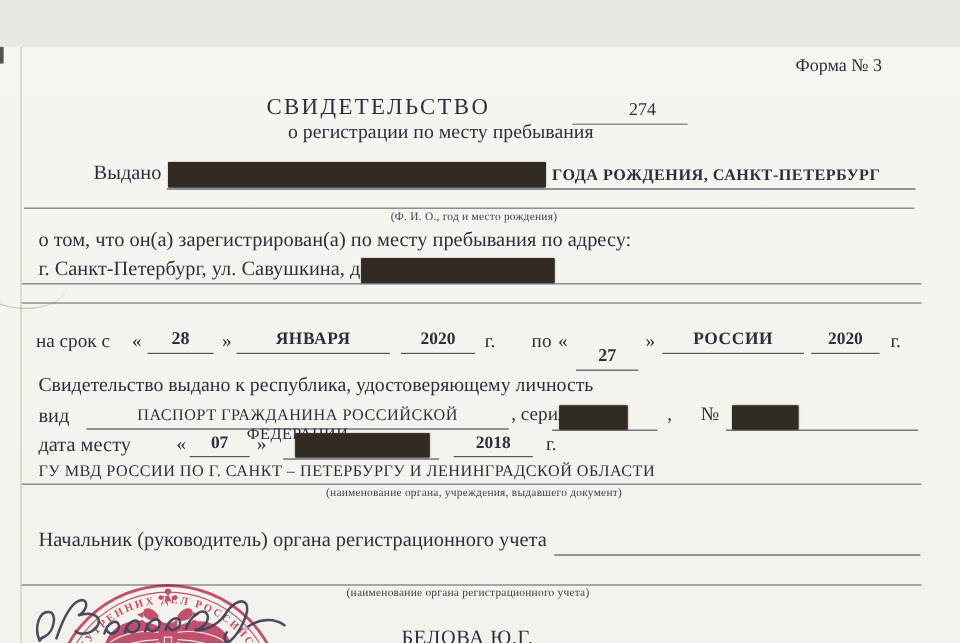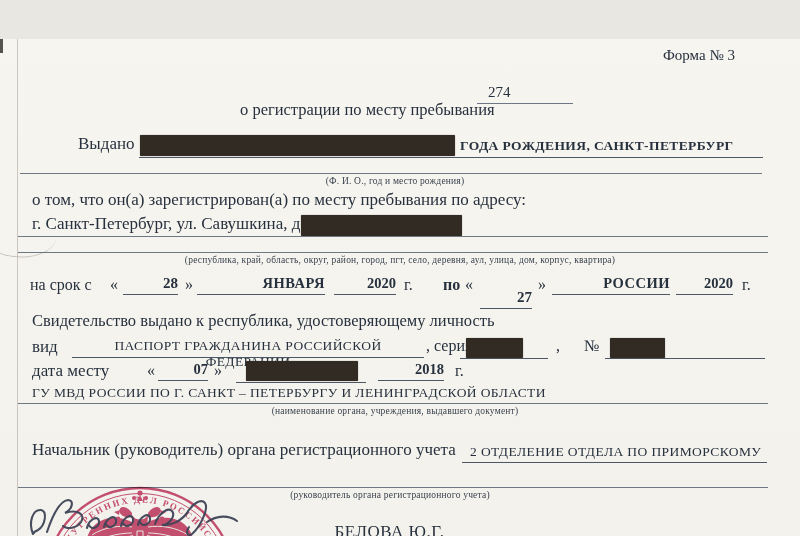--- a/index.html
+++ b/index.html
@@ -8,67 +8,67 @@
     background:linear-gradient(180deg,#f7f5f0 0%,#f5f3ee 55%,#f3f1eb 100%);
     font-family:"Liberation Serif","DejaVu Serif",serif;
     color:#27313e;
     margin-top:39px;
   }
   .abs{position:absolute;}
   .line{position:absolute;border-top:1px solid #6e7884;height:0;}
   .ul{border-bottom:1px solid #4c5765;}
   .cap{font-size:9.5px;color:#3a434f;text-align:center;letter-spacing:.2px;}
   .caps{letter-spacing:.4px;}
-  .val{font-weight:bold;text-align:right;}
+  .val{font-weight:bold;text-align:center;}
   .redaction{position:absolute;background:#322b23;border-radius:1px;box-shadow:0 0 1px rgba(40,34,26,.8);}
   .center{text-align:center;}
   #paper-edge{position:absolute;left:17px;top:0;width:1px;height:536px;background:rgba(150,145,135,.45);}
   #corner-mark{position:absolute;left:0;top:0;width:3px;height:14px;background:#55534e;}
   #stamp-svg{position:absolute;left:40px;top:444px;mix-blend-mode:multiply;opacity:.92;filter:blur(.3px);}
   #sig-svg{position:absolute;left:25px;top:455px;}
   #left-curve{position:absolute;left:-14px;top:178px;width:70px;height:40px;border-bottom:1px solid rgba(160,155,145,.55);border-radius:0 0 60% 40%;transform:rotate(8deg);}
 </style>
 </head>
 <body>
 
 <div id="page">
 
   <div id="corner-mark"></div>
   <div id="paper-edge"></div>
   <div id="left-curve"></div>
 
   <div class="abs" style="left:663px;top:8px;font-size:15px;">Форма № 3</div>
-  <div class="abs" style="left:478px;top:45px;width:95px;font-size:15px;text-align:left;padding-left:10px;">274</div>
+  <div class="abs" style="left:222px;top:40px;font-size:19px;letter-spacing:2px;">СВИДЕТЕЛЬСТВО</div>
+  <div class="abs" style="left:478px;top:45px;width:95px;font-size:15px;text-align:center;padding-left:10px;">274</div>
   <div class="line" style="left:477px;top:64px;width:96px;"></div>
   <div class="abs" style="left:240px;top:61px;font-size:16.5px;">о регистрации по месту пребывания</div>
 
   <div class="abs" style="left:78px;top:95px;font-size:17px;">Выдано</div>
   <div class="redaction" style="left:140px;top:96px;width:315px;height:21px;"></div>
   <div class="abs" style="left:460px;top:99px;font-size:13.5px;font-weight:bold;letter-spacing:.4px;">ГОДА РОЖДЕНИЯ, САНКТ-ПЕТЕРБУРГ</div>
   <div class="line" style="left:139px;top:118px;width:624px;border-top-color:#4c5765;"></div>
 
   <div class="line" style="left:20px;top:134px;width:742px;"></div>
   <div class="abs" style="left:32px;top:151px;font-size:17px;">о том, что он(а) зарегистрирован(а) по месту пребывания по адресу:</div>
 
   <div class="abs cap" style="left:280px;top:137px;width:230px;">(Ф. И. О., год и место рождения)</div>
   <div class="abs" style="left:32px;top:175px;font-size:17px;">г. Санкт-Петербург, ул. Савушкина, дом</div>
   <div class="redaction" style="left:301px;top:176px;width:161px;height:21px;"></div>
   <div class="line" style="left:18px;top:197px;width:750px;"></div>
 
   <div class="line" style="left:18px;top:213px;width:750px;"></div>
-  <div class="abs cap" style="left:140px;top:216px;width:520px;">(республика, край, область, округ, район, город, пгт, село, деревня, аул, улица, дом, корпус, квартира)</div>
 
   <div class="abs" style="left:30px;top:237px;font-size:16px;">на срок с</div>
   <div class="abs" style="left:110px;top:237px;font-size:16px;">«</div>
   <div class="abs ul val" style="left:123px;top:236px;width:55px;font-size:15px;height:19px;">28</div>
   <div class="abs" style="left:185px;top:237px;font-size:16px;">»</div>
   <div class="abs ul val" style="left:197px;top:236px;width:128px;font-size:14.5px;height:19px;letter-spacing:.5px;">ЯНВАРЯ</div>
   <div class="abs ul val" style="left:334px;top:236px;width:62px;font-size:14.5px;height:19px;">2020</div>
   <div class="abs" style="left:404px;top:237px;font-size:16px;">г.</div>
-  <div class="abs" style="left:443px;top:237px;font-size:16px;font-weight:bold;">по</div>
+  <div class="abs" style="left:443px;top:237px;font-size:16px;">по</div>
   <div class="abs" style="left:465px;top:237px;font-size:16px;">«</div>
   <div class="abs ul val" style="left:480px;top:250px;width:52px;font-size:15px;height:19px;">27</div>
   <div class="abs" style="left:538px;top:237px;font-size:16px;">»</div>
   <div class="abs ul val" style="left:552px;top:236px;width:118px;font-size:14.5px;height:19px;letter-spacing:.5px;">РОССИИ</div>
   <div class="abs ul val" style="left:676px;top:236px;width:57px;font-size:14.5px;height:19px;">2020</div>
   <div class="abs" style="left:742px;top:237px;font-size:16px;">г.</div>
 
   <div class="abs" style="left:32px;top:272px;font-size:16.5px;">Свидетельство выдано к республика, удостоверяющему личность</div>
   <div class="abs" style="left:32px;top:298px;font-size:17px;">вид</div>
   <div class="abs ul caps center" style="left:72px;top:299px;width:352px;font-size:13.5px;height:19px;">ПАСПОРТ ГРАЖДАНИНА РОССИЙСКОЙ ФЕДЕРАЦИИ</div>
@@ -87,24 +87,23 @@
   <div class="line" style="left:236px;top:343px;width:130px;border-top-color:#4c5765;"></div>
   <div class="redaction" style="left:246px;top:322px;width:112px;height:20px;"></div>
   <div class="abs ul val" style="left:378px;top:322px;width:66px;font-size:14.5px;height:19px;">2018</div>
   <div class="abs" style="left:455px;top:323px;font-size:16px;">г.</div>
 
   <div class="abs caps" style="left:32px;top:346px;font-size:13.5px;">ГУ  МВД  РОССИИ  ПО  Г. САНКТ – ПЕТЕРБУРГУ  И  ЛЕНИНГРАДСКОЙ ОБЛАСТИ</div>
   <div class="line" style="left:18px;top:364px;width:750px;"></div>
   <div class="abs cap" style="left:230px;top:367px;width:330px;">(наименование органа, учреждения, выдавшего документ)</div>
 
   <div class="abs" style="left:32px;top:401px;font-size:17px;">Начальник (руководитель) органа регистрационного учета</div>
-  <div class="abs caps" style="left:470px;top:405px;font-size:13.5px;">2 ОТДЕЛЕНИЕ ОТДЕЛА  ПО ПРИМОРСКОМУ</div>
   <div class="line" style="left:462px;top:423px;width:305px;border-top-color:#4c5765;"></div>
   <div class="line" style="left:18px;top:448px;width:750px;"></div>
-  <div class="abs cap" style="left:235px;top:451px;width:310px;">(руководитель органа регистрационного учета)</div>
+  <div class="abs cap" style="left:235px;top:451px;width:310px;">(наименование органа регистрационного учета)</div>
 
   <div class="line" style="left:35px;top:497px;width:235px;"></div>
   <div class="abs cap" style="left:95px;top:500px;width:120px;font-size:10px;">(подпись)</div>
   <div class="abs center" style="left:287px;top:483px;width:205px;font-size:17px;letter-spacing:.5px;">БЕЛОВА  Ю.Г.</div>
   <div class="line" style="left:287px;top:499px;width:205px;"></div>
   <div class="abs cap" style="left:287px;top:502px;width:205px;font-size:10px;">(фамилия)</div>
 
   <svg id="stamp-svg" width="200" height="200" viewBox="0 0 200 200">
     <g stroke="#c8446b" fill="none">
       <circle cx="100" cy="100" r="95" stroke-width="2.4"></circle>

